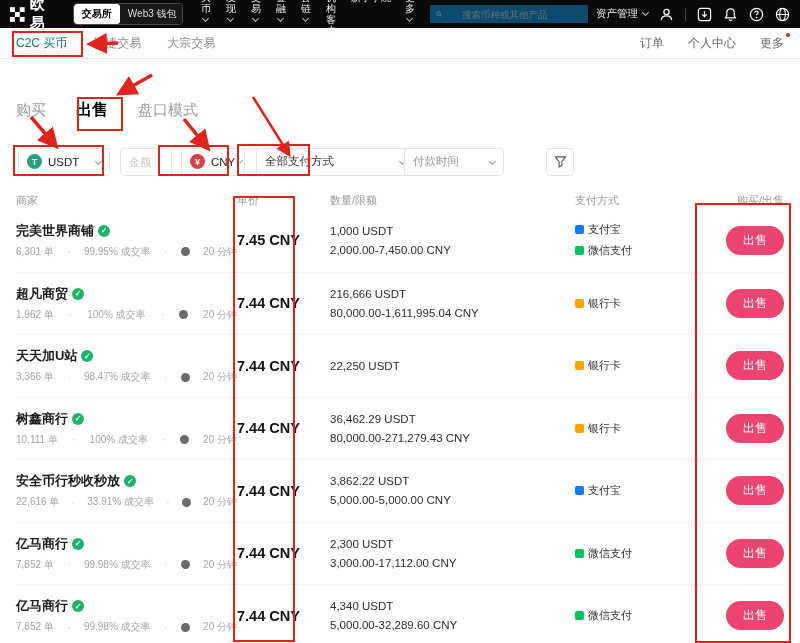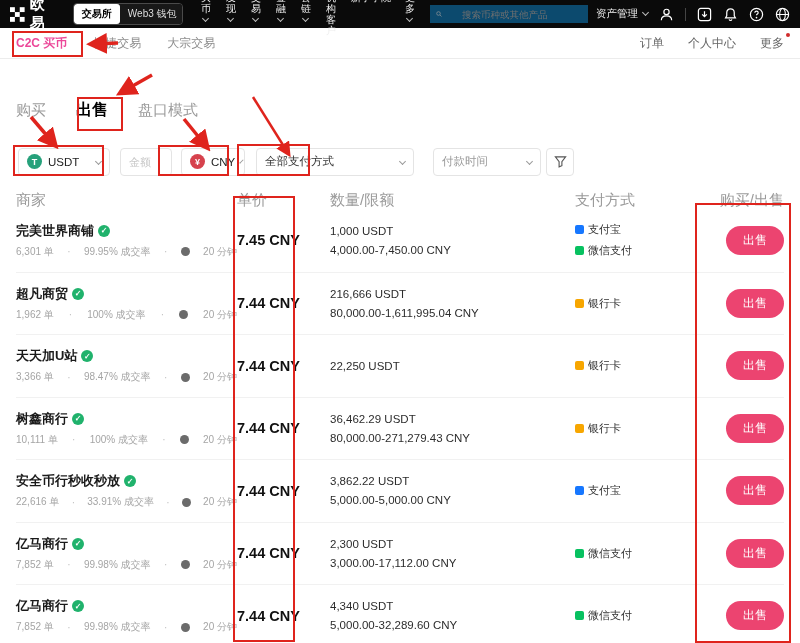--- a/index.html
+++ b/index.html
@@ -29,45 +29,45 @@
   .top-right{ display:flex; align-items:center; gap:11px; margin-left:auto; }
   .assets{ font-size:10.5px; white-space:nowrap; color:#eee; }
   .vdiv{ width:1px; height:13px; background:#454545; }
   .ticon{ width:15px; height:15px; display:block; }
   
   .subnav{
     height:31px; display:flex; align-items:center; padding:0 16px; gap:26px;
     border-bottom:1px solid #ececec; background:#fff;
   }
   .subnav-item{ font-size:12px; color:#8e8e8e; white-space:nowrap; }
-  .subnav-item.active{ color:#ec4899; font-weight:bold; }
+  .subnav-item.active{ color:#0f766e; font-weight:normal; }
   .subnav-right{ margin-left:auto; display:flex; gap:24px; align-items:center; }
   .subnav-right .subnav-item{ color:#666; }
   .reddot{ position:relative; }
   .reddot::after{ content:""; position:absolute; top:-2px; right:-6px; width:4px; height:4px; border-radius:50%; background:#d02b2b; }
   
   .content{ padding:0 16px; }
   .tabs{ display:flex; align-items:center; gap:30px; margin-top:38px; height:26px; }
   .tab{ font-size:15px; color:#9b9b9b; white-space:nowrap; }
   .tab.active{ color:#000; font-weight:bold; font-size:16px; }
   
   .filters{ display:flex; align-items:center; margin-top:23px; height:31px; position:relative; }
   .ctl{ border:1px solid #e4e4e4; border-radius:4px; height:28px; display:flex; align-items:center; background:#fff; font-size:11.5px; color:#222; padding:0 8px; gap:6px; }
   .ctl .caret{ border-color:#9a9a9a; margin-left:auto; }
   .coin-ico{ width:15px; height:15px; border-radius:50%; color:#fff; font-size:9px; font-weight:bold; display:flex; align-items:center; justify-content:center; flex:none; }
   .f-usdt{ position:absolute; left:2px; width:92px; }
   .f-amount{ position:absolute; left:104px; width:52px; }
   .f-amount input{ border:none; outline:none; width:100%; font-size:11px; color:#333; font-family:"Liberation Sans",sans-serif; }
   .f-amount input::placeholder{ color:#c8c8c8; }
   .f-cny{ position:absolute; left:165px; width:64px; }
   .f-pay{ position:absolute; left:240px; width:158px; color:#333; }
-  .f-time{ position:absolute; left:417px; width:108px; color:#9a9a9a; }
+  .f-time{ position:absolute; left:388px; width:100px; color:#9a9a9a; }
   .f-filter{ position:absolute; left:530px; width:28px; justify-content:center; padding:0; }
   
-  .thead{ display:flex; margin-top:14px; font-size:15px; color:#9a9a9a; height:18px; align-items:center; }
+  .thead{ display:flex; margin-top:14px; font-size:11px; color:#9a9a9a; height:18px; align-items:center; }
   .c-merchant{ width:221px; }
   .c-price{ width:93px; }
   .c-qty{ width:245px; }
   .c-pay{ width:125px; }
   .c-act{ flex:1; text-align:right; }
   .row{ display:flex; align-items:center; height:62.5px; border-top:1px solid #f1f1f1; }
   .row:first-child{ border-top:none; }
   .m-name{ font-size:13px; font-weight:bold; color:#1a1a1a; display:flex; align-items:center; gap:4px; }
   .badge{ width:12px; height:12px; border-radius:50%; background:#20b26c; color:#fff; font-size:8px; display:inline-flex; align-items:center; justify-content:center; flex:none; }
   .m-stats{ font-size:10px; color:#a5a5a5; margin-top:5px; display:flex; align-items:center; gap:4px; white-space:nowrap;justify-content:space-between; }
@@ -222,21 +222,21 @@
             <span class="sep"></span>
         <span class="st-rate">99.95% 成交率</span>
             <span class="sep"></span>
         <span class="clock"></span>
         <span class="st-time">20 分钟</span>
       </div>
     </div>
     <div class="c-price"><span class="price">7.45 CNY</span></div>
     <div class="c-qty">
       <div class="qty-line q1">1,000 USDT</div>
-      <div class="qty-line q2">4,000.00-7,450.00 CNY</div>
+      <div class="qty-line q2">2,000.00-7,450.00 CNY</div>
     </div>
     <div class="c-pay paycell">
           <span class="pay-item">
             <i class="pay-ico" style="background: rgb(22, 119, 255);"></i>
             <span>支付宝</span>
           </span>
           <span class="pay-item">
             <i class="pay-ico" style="background: rgb(7, 193, 96);"></i>
             <span>微信支付</span>
           </span>

